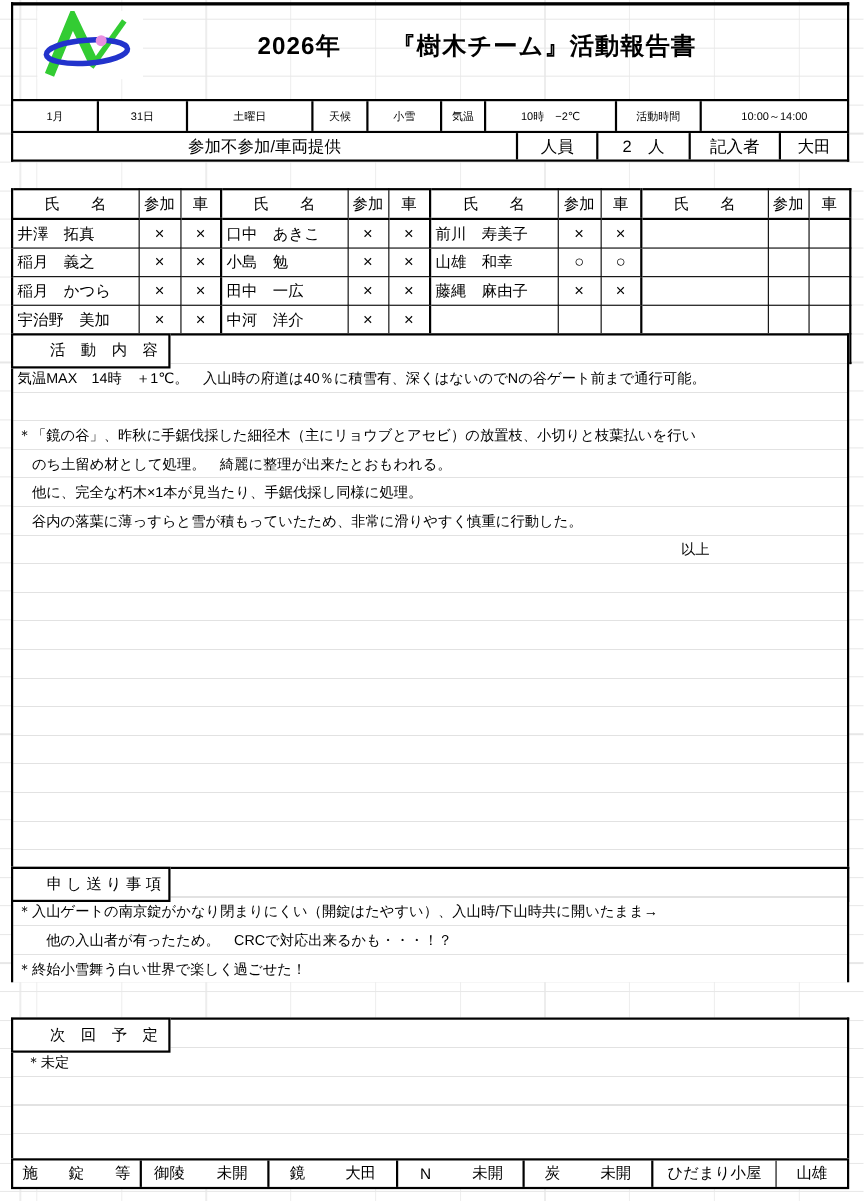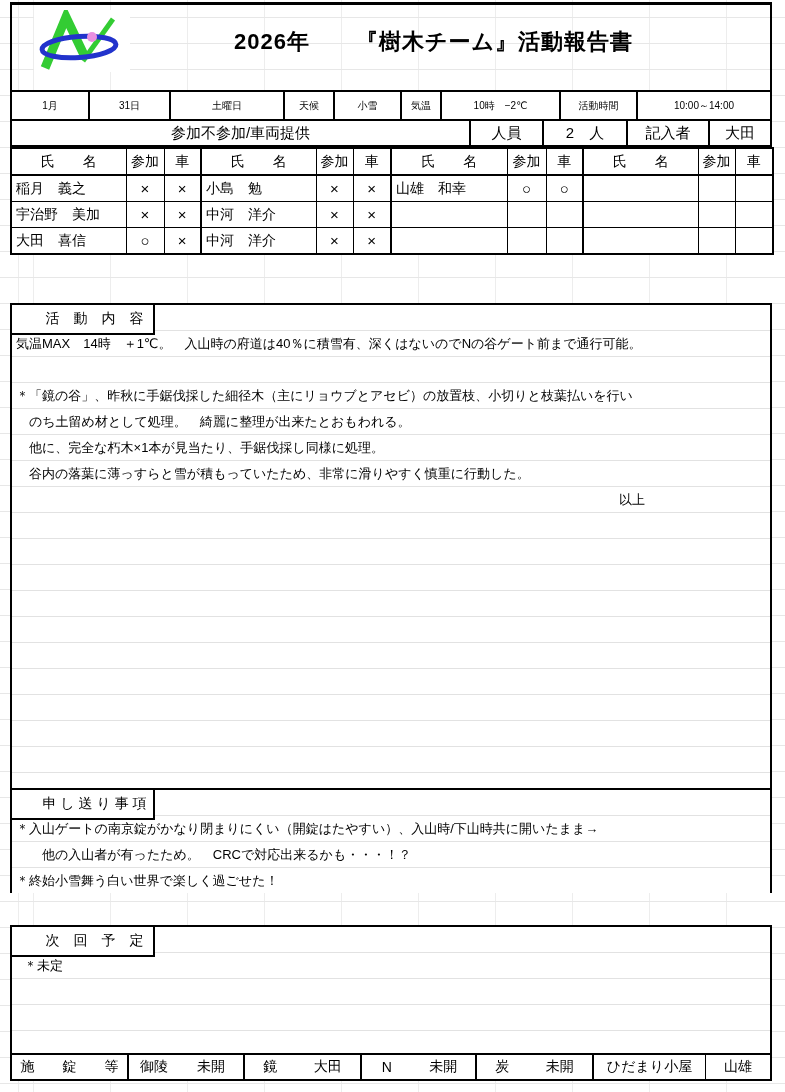--- a/index.html
+++ b/index.html
@@ -32,21 +32,21 @@
     justify-content:center;font-size:10px;white-space:pre;overflow:hidden;}
   #date-row .dcell:last-child{border-right:none;}
   #info-row{left:10px;top:121px;width:762px;height:26px;display:flex;
     border:2px solid #000;border-top:none;background:#fff;}
   #info-row .dcell{border-right:2px solid #000;display:flex;align-items:center;
     justify-content:center;font-size:15px;white-space:pre;overflow:hidden;}
   #info-row .dcell:last-child{border-right:none;}
 
   
   #att-wrap{left:10px;top:147px;}
-  table.att{border-collapse:collapse;table-layout:fixed;width:762px;background:#fff;border:2px solid #000;}
+  table.att{border-collapse:collapse;table-layout:fixed;width:762px;background:#fff;border:2px solid #000;margin-top:24px;}
   .att td{border:1px solid #000;height:25px;padding:0 4px;font-size:14px;
     overflow:hidden;white-space:pre;}
   .att td.g{border-left:2px solid #000;}
   .att tr.hdr td{border-bottom:2px solid #000;text-align:center;}
   .att td.mk{text-align:center;font-size:15px;padding:0;}
 
   
   .section{background-color:#fff;border-left:2px solid #000;border-right:2px solid #000;border-top:2px solid #000;
     background-image:repeating-linear-gradient(to bottom,transparent 0 25px,#e2e2e2 25px 26px);}
   .label-box{position:absolute;left:0;top:-2px;width:117px;height:28px;border:2px solid #000;
@@ -135,29 +135,57 @@
       <td>参加</td>
       <td>車</td>
       <td class="g">氏　　名</td>
       <td>参加</td>
       <td>車</td>
       <td class="g">氏　　名</td>
       <td>参加</td>
       <td>車</td>
     </tr>
     <tr>
+      <td class="g">井澤　拓真</td>
+      <td class="mk">×</td>
+      <td class="mk">×</td>
+      <td class="g">口中　あきこ</td>
+      <td class="mk">×</td>
+      <td class="mk">×</td>
+      <td class="g">前川　寿美子</td>
+      <td class="mk">×</td>
+      <td class="mk">×</td>
+      <td class="g"></td>
+      <td class="mk"></td>
+      <td class="mk"></td>
+    </tr>
+    <tr>
       <td class="g">稲月　義之</td>
       <td class="mk">×</td>
       <td class="mk">×</td>
       <td class="g">小島　勉</td>
       <td class="mk">×</td>
       <td class="mk">×</td>
       <td class="g">山雄　和幸</td>
       <td class="mk">○</td>
       <td class="mk">○</td>
+      <td class="g"></td>
+      <td class="mk"></td>
+      <td class="mk"></td>
+    </tr>
+    <tr>
+      <td class="g">稲月　かつら</td>
+      <td class="mk">×</td>
+      <td class="mk">×</td>
+      <td class="g">田中　一広</td>
+      <td class="mk">×</td>
+      <td class="mk">×</td>
+      <td class="g">藤縄　麻由子</td>
+      <td class="mk">×</td>
+      <td class="mk">×</td>
       <td class="g"></td>
       <td class="mk"></td>
       <td class="mk"></td>
     </tr>
     <tr>
       <td class="g">宇治野　美加</td>
       <td class="mk">×</td>
       <td class="mk">×</td>
       <td class="g">中河　洋介</td>
       <td class="mk">×</td>

